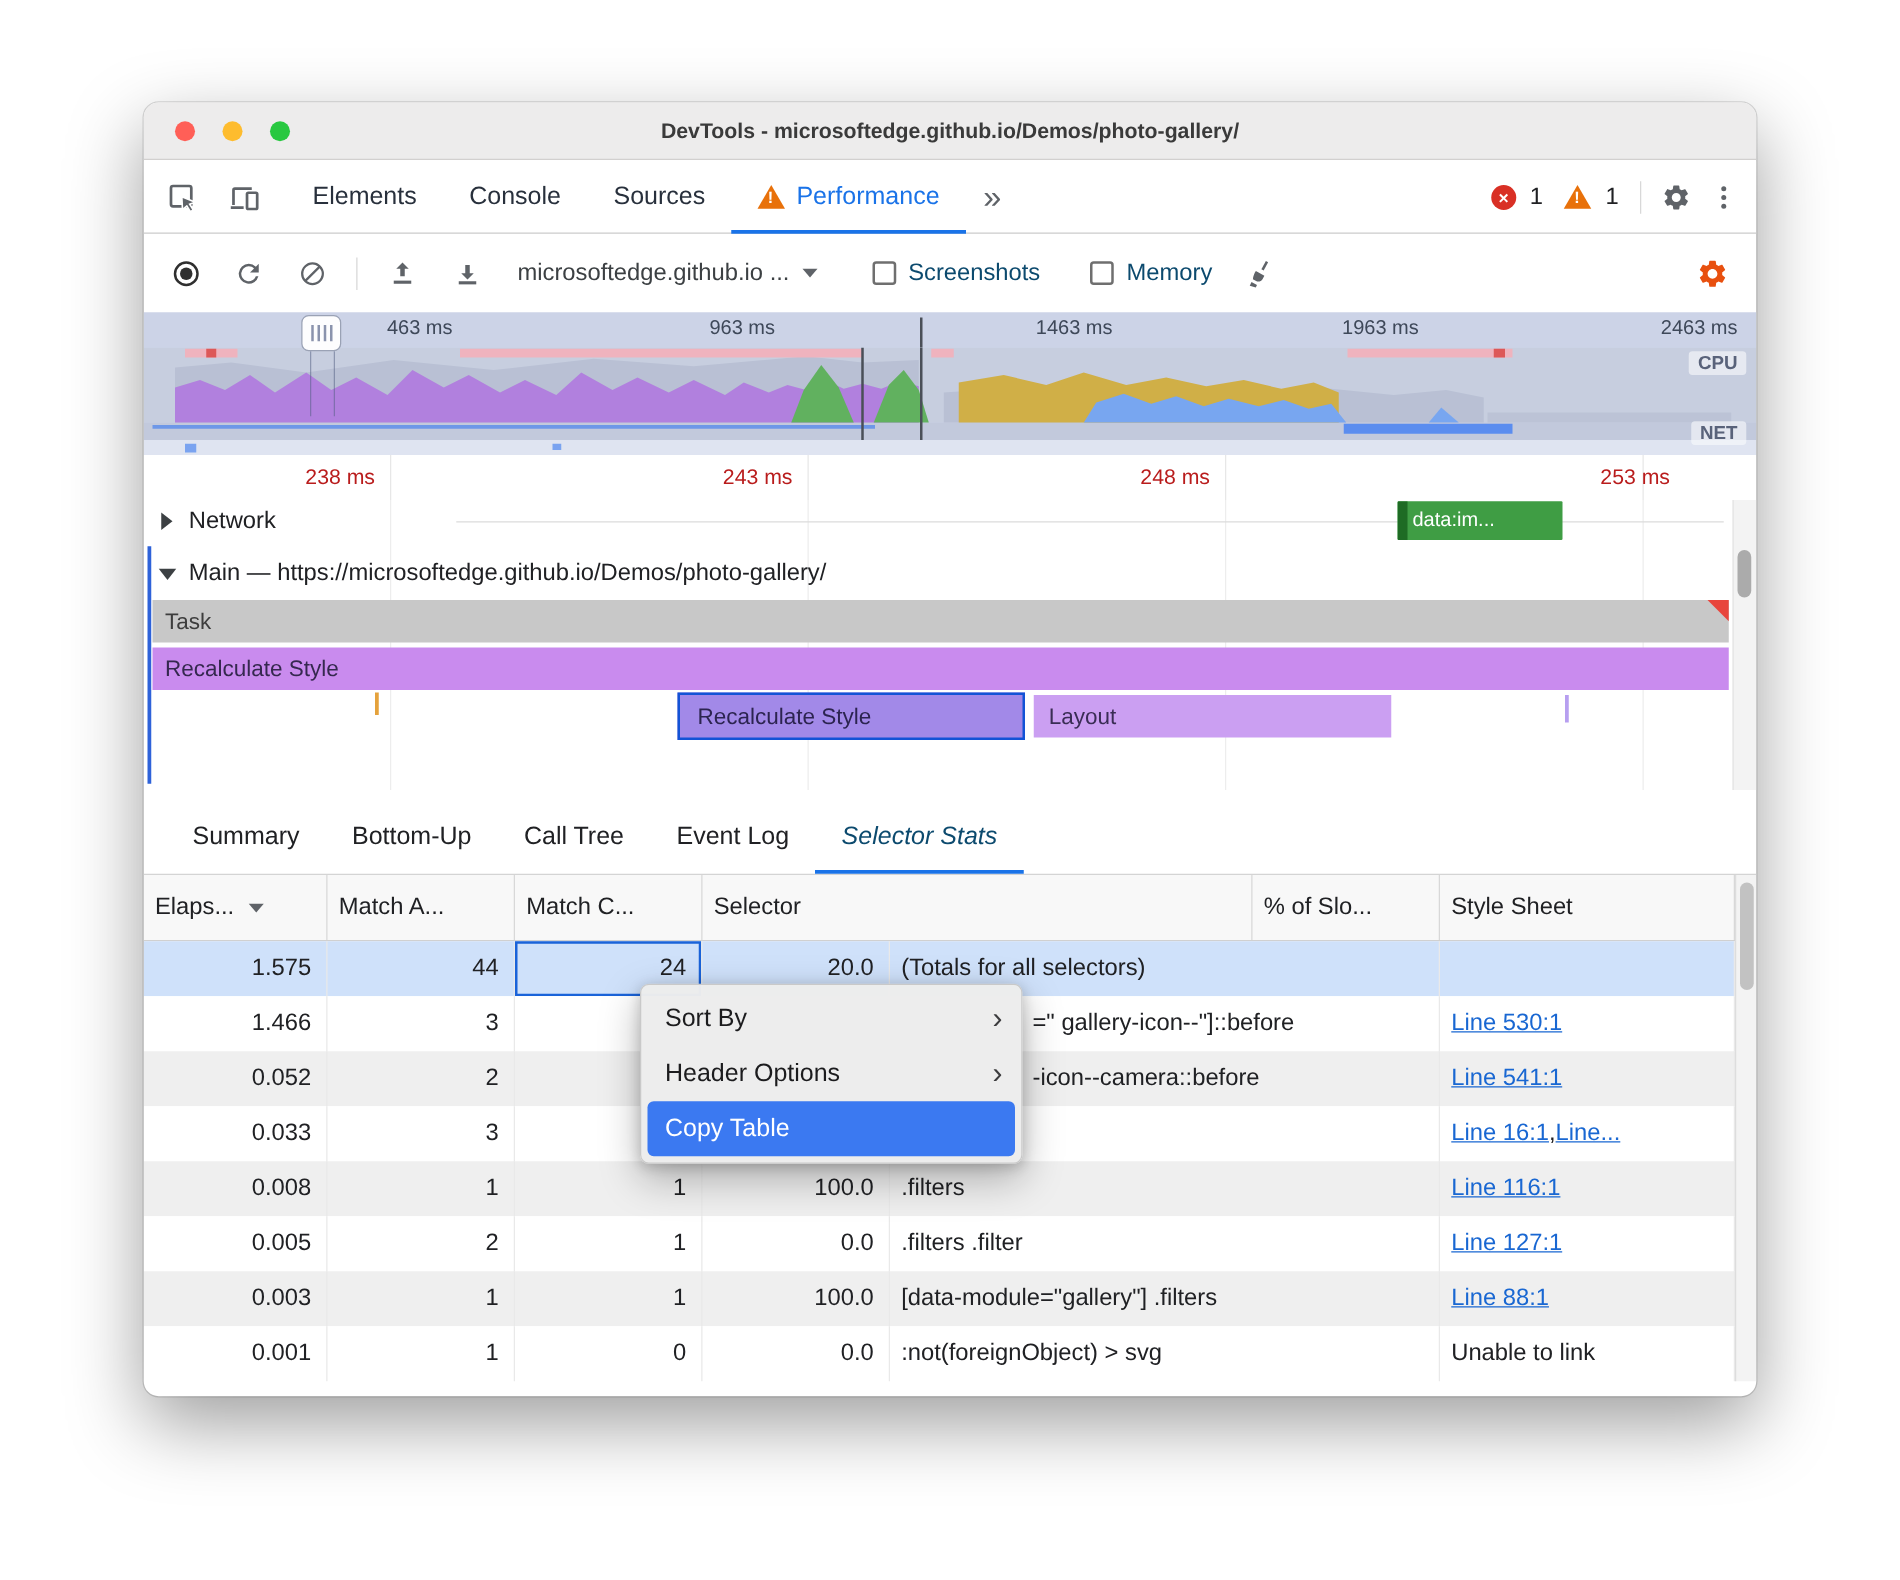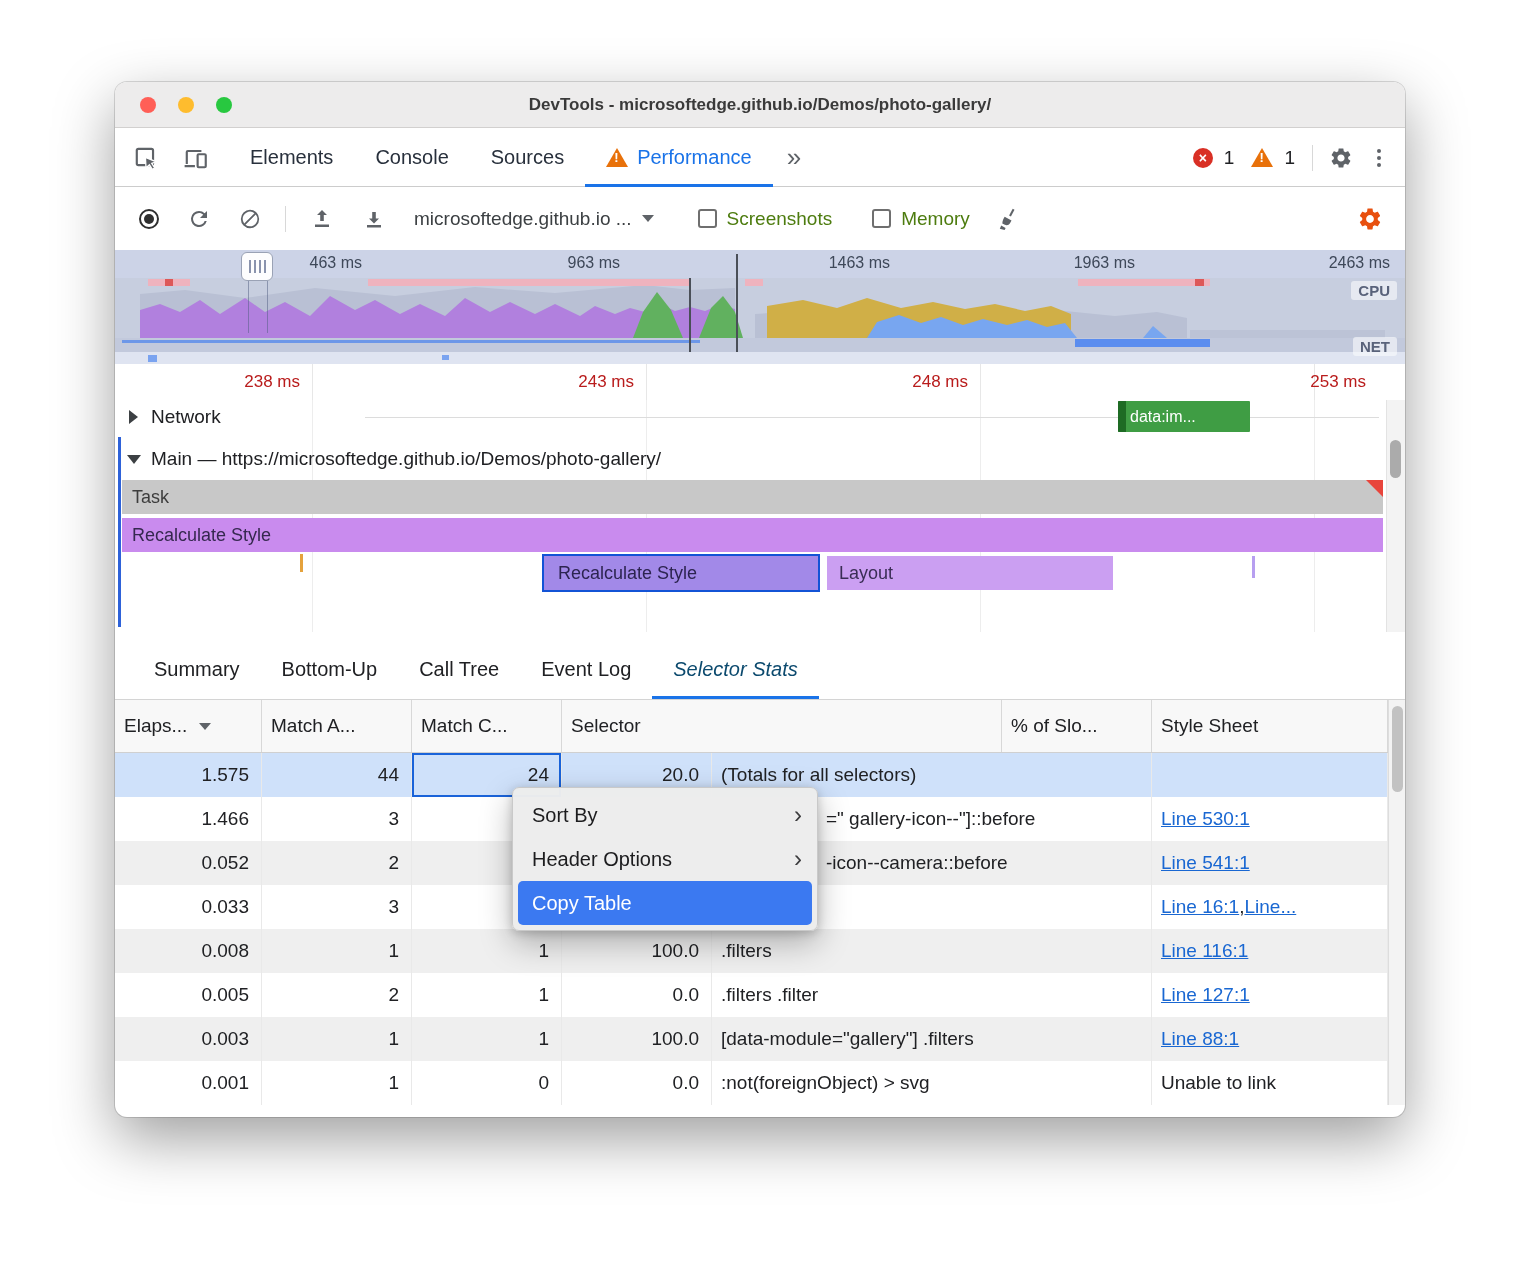--- a/index.html
+++ b/index.html
@@ -37,21 +37,21 @@
   .gear-orange{color:#e8500f;}
 
   
   .toolbar{position:absolute;top:105px;left:0;right:0;height:63px;display:flex;align-items:center;padding-left:24px;}
   .rec-outer{display:block;width:20px;height:20px;border:2px solid #2f2f2f;border-radius:50%;position:relative;}
   .rec-inner{position:absolute;inset:3px;background:#2f2f2f;border-radius:50%;}
   .ticon{display:flex;align-items:center;justify-content:center;}
   .mr36{margin-right:28px}.mr28{margin-right:28px}.mr24{margin-right:24px}.mr20{margin-right:20px}.mr44{margin-right:44px}.mr40{margin-right:40px}
   .sel-group{display:flex;align-items:center;font-size:19px;color:#3c4043;}
   .caret{width:0;height:0;border-left:6px solid transparent;border-right:6px solid transparent;border-top:7px solid #5f6368;margin-left:10px;}
-  .cb-group{display:flex;align-items:center;font-size:19px;color:#4d7c0f;justify-content:space-between;}
+  .cb-group{display:flex;align-items:center;font-size:19px;color:#0c4a6e;justify-content:space-between;}
   .cb{width:19px;height:19px;border:2px solid #6f6f6f;border-radius:3px;background:#fff;margin-right:10px;}
   .gear-right{margin-left:auto;margin-right:22px;}
 
   
   .overview{position:absolute;top:168px;left:0;right:0;height:114px;background:#cdd4e8;}
   .ov-ruler{position:absolute;top:0;left:0;right:0;height:28px;background:#ccd3e7;}
   .ov-label{position:absolute;top:4px;width:90px;text-align:right;font-size:16px;color:#3e4859;}
   .ov-chart{position:absolute;top:28px;left:0;}
   .tag{position:absolute;right:8px;font-size:15px;font-weight:bold;color:#59627a;background:rgba(250,251,253,.6);
     padding:1px 7px;border-radius:3px;}
@@ -310,21 +310,21 @@
   </div>
 
   <div class="ruler">
     <span class="gl" style="left:197px"></span>
       <span class="gl" style="left:531px"></span>
     <span class="gl" style="left:865px"></span>
       <span class="gl" style="left:1199px"></span>
     <span class="rl" style="left:95px">238 ms</span>
     <span class="rl" style="left:429px">243 ms</span>
     <span class="rl" style="left:763px">248 ms</span>
-    <span class="rl" style="left:1161px">253 ms</span>
+    <span class="rl" style="left:1131px">253 ms</span>
   </div>
 
   <div class="tracks">
     <span class="gl2" style="left:197px"></span>
       <span class="gl2" style="left:531px"></span>
     <span class="gl2" style="left:865px"></span>
       <span class="gl2" style="left:1199px"></span>
 
     <span class="tri-right"></span>
     <span class="net-row-label">Network</span>

